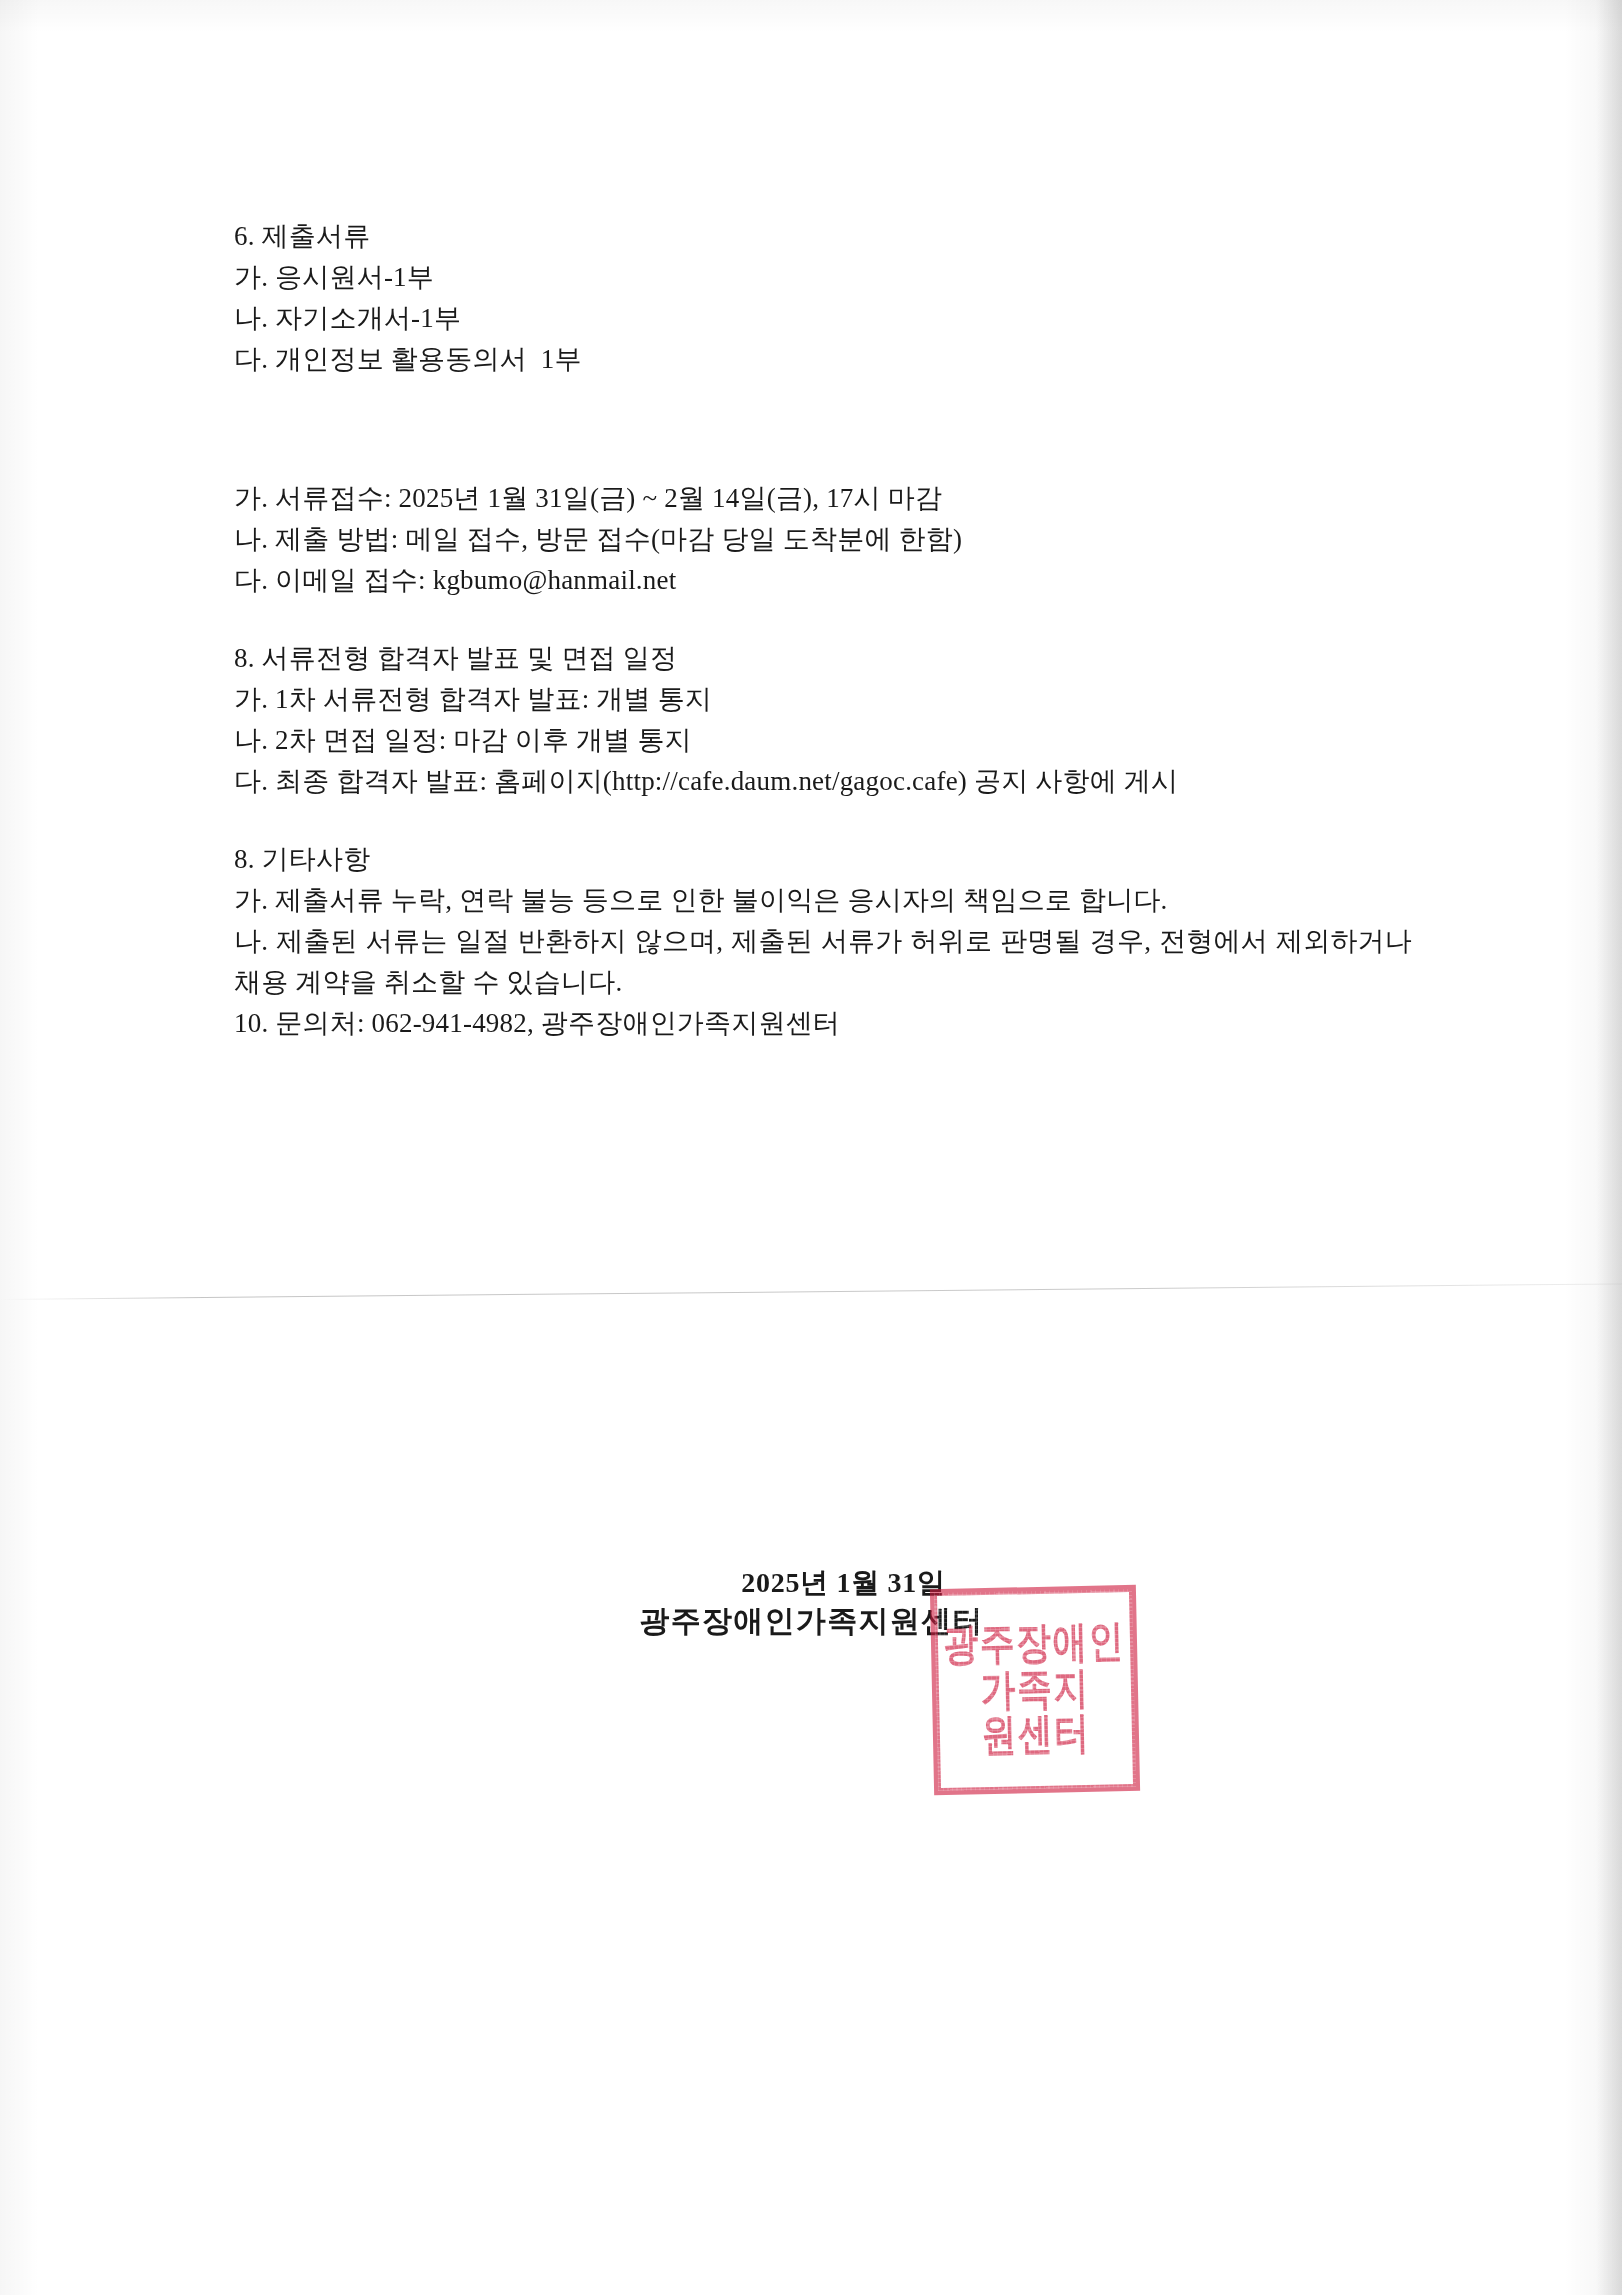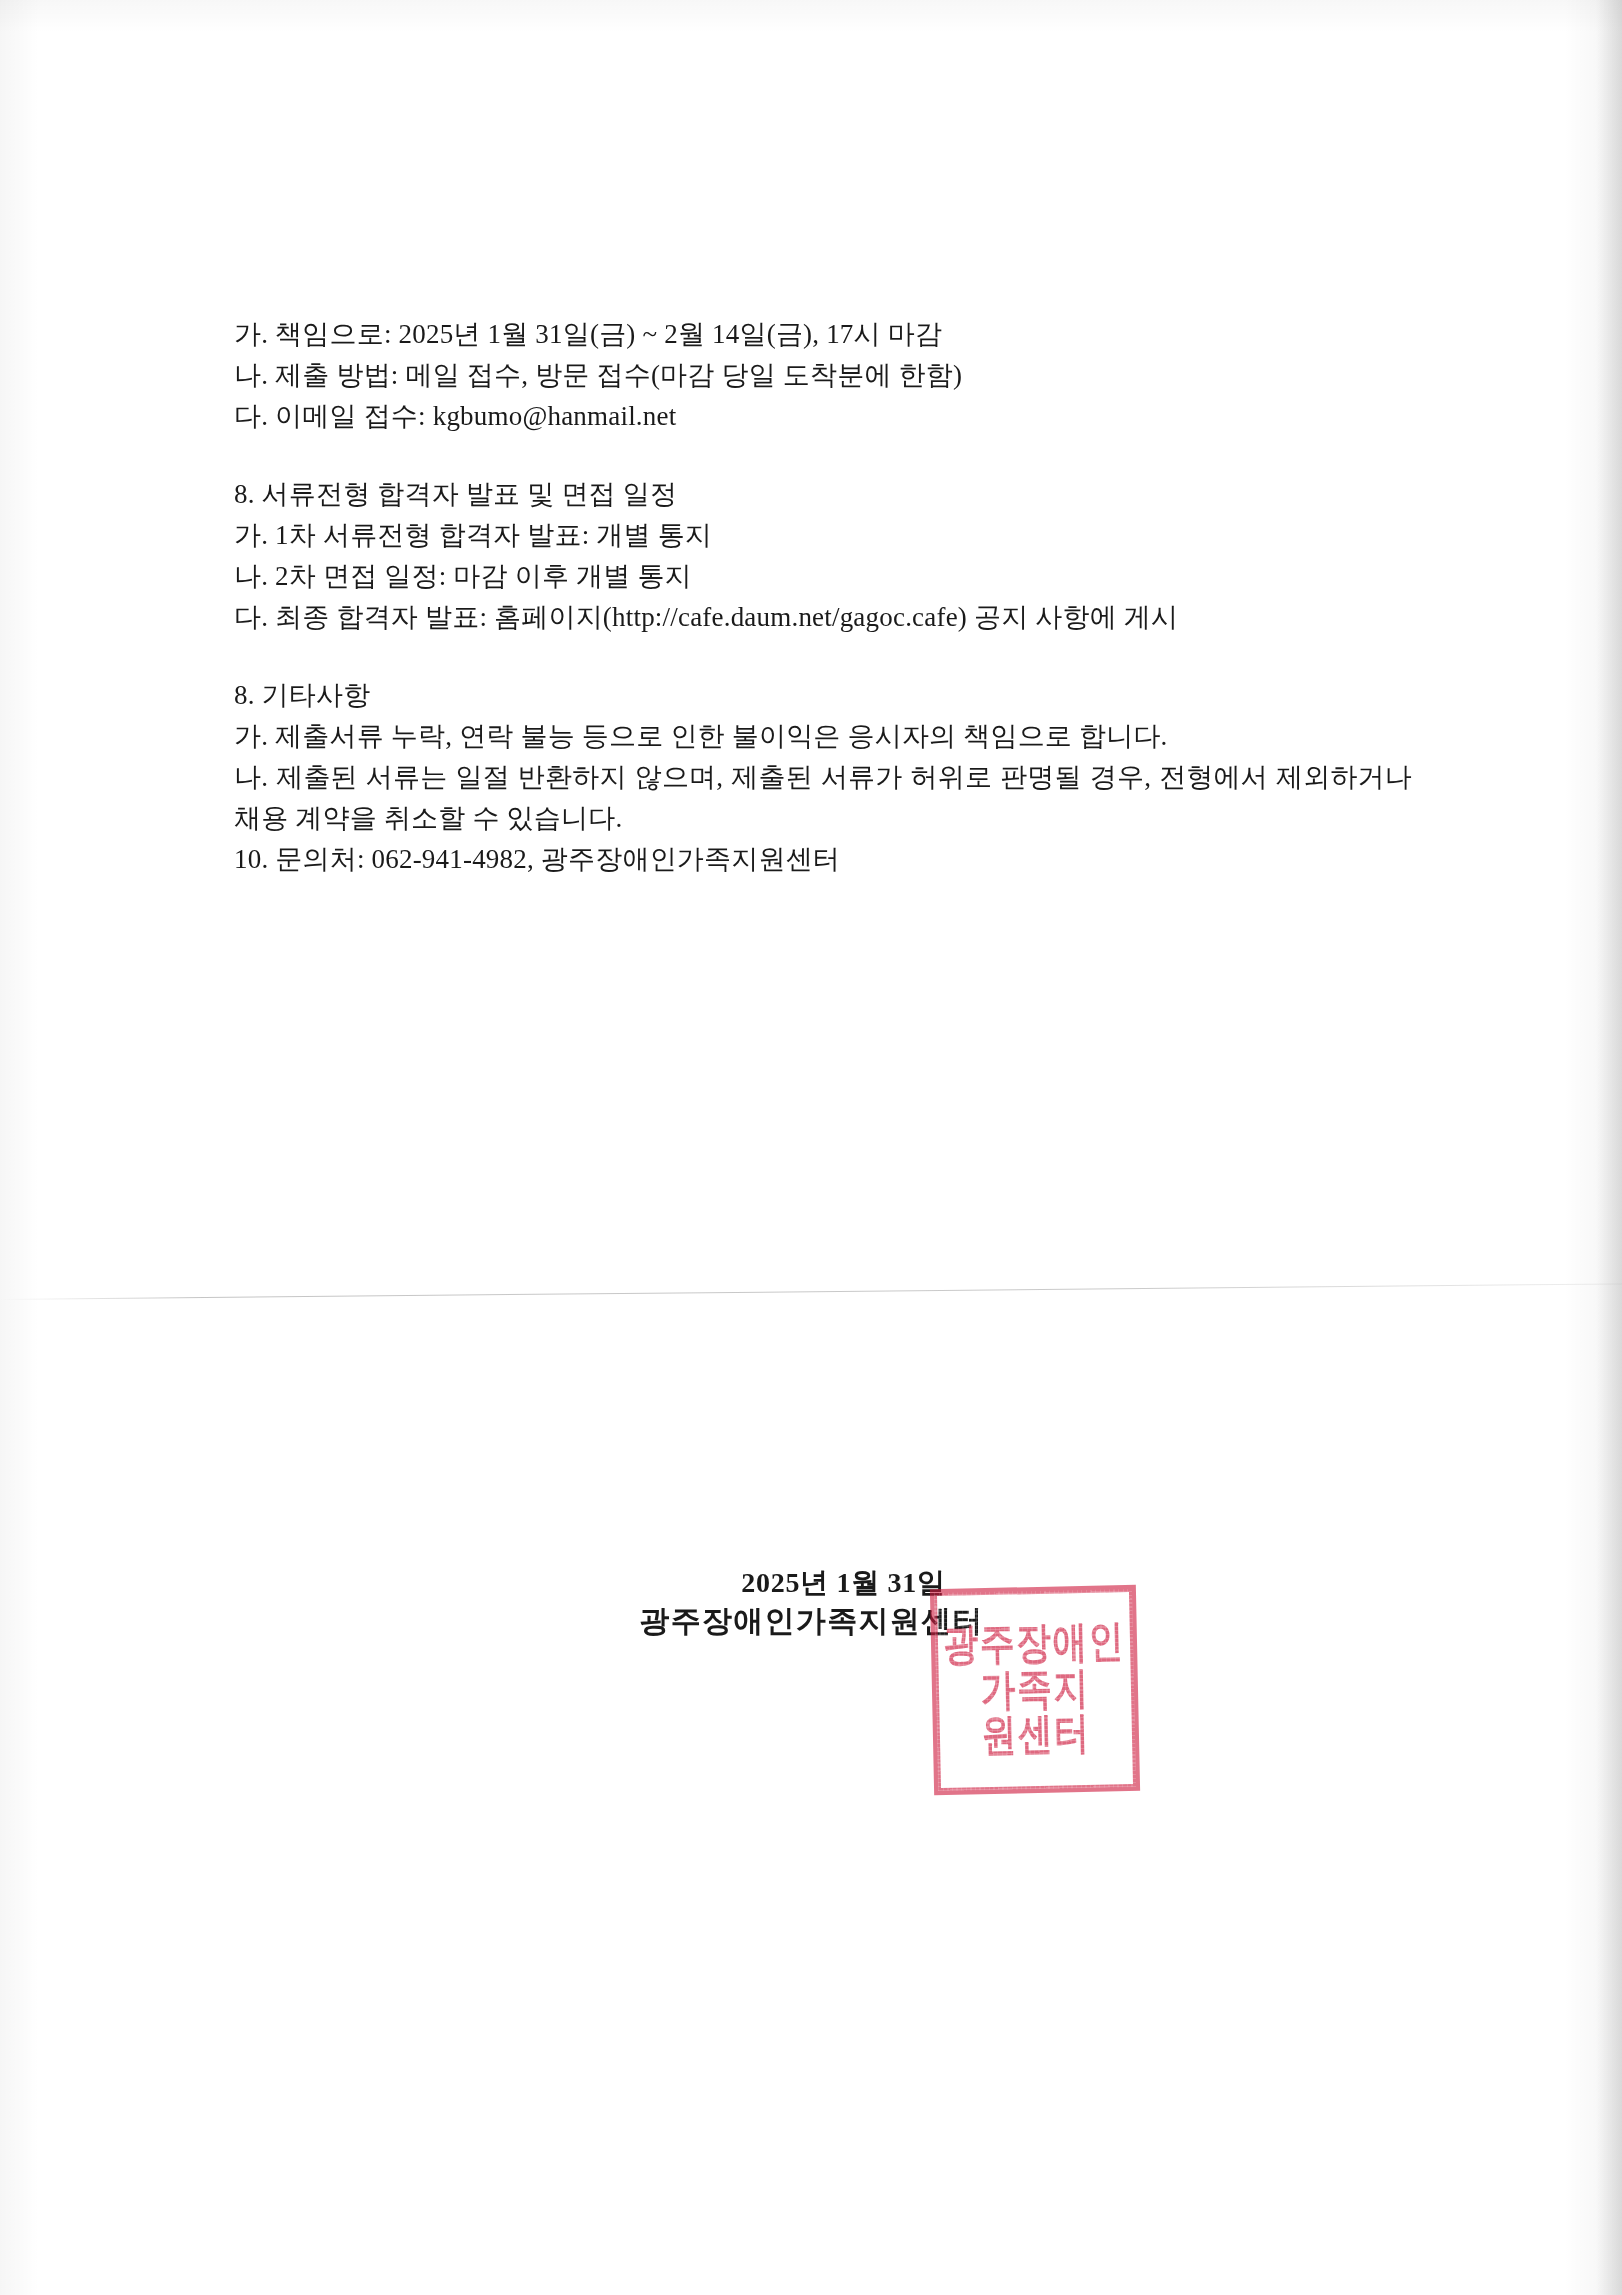--- a/index.html
+++ b/index.html
@@ -119,25 +119,31 @@
 <body>
 
 <div class="page">
 
   <div class="scan-tint"></div>
   <div class="edge-right"></div>
   <div class="crease"></div>
 
   <div class="body-text">
 
+    <div>
+      <div class="line">6. 제출서류</div>
+      <div class="line">가. 응시원서-1부</div>
+      <div class="line">나. 자기소개서-1부</div>
+      <div class="line">다. 개인정보 활용동의서  1부</div>
+    </div>
 
     <div class="para-gap-lg"></div>
 
     <div>
-      <div class="line">가. 책임으로: 2025년 1월 31일(금) ~ 2월 14일(금), 17시 마감</div>
+      <div class="line">가. 서류접수: 2025년 1월 31일(금) ~ 2월 14일(금), 17시 마감</div>
       <div class="line">나. 제출 방법: 메일 접수, 방문 접수(마감 당일 도착분에 한함)</div>
       <div class="line">다. 이메일 접수: kgbumo@hanmail.net</div>
     </div>
 
     <div class="para-gap"></div>
 
     <div>
       <div class="line">8. 서류전형 합격자 발표 및 면접 일정</div>
       <div class="line">가. 1차 서류전형 합격자 발표: 개별 통지</div>
       <div class="line">나. 2차 면접 일정: 마감 이후 개별 통지</div>

